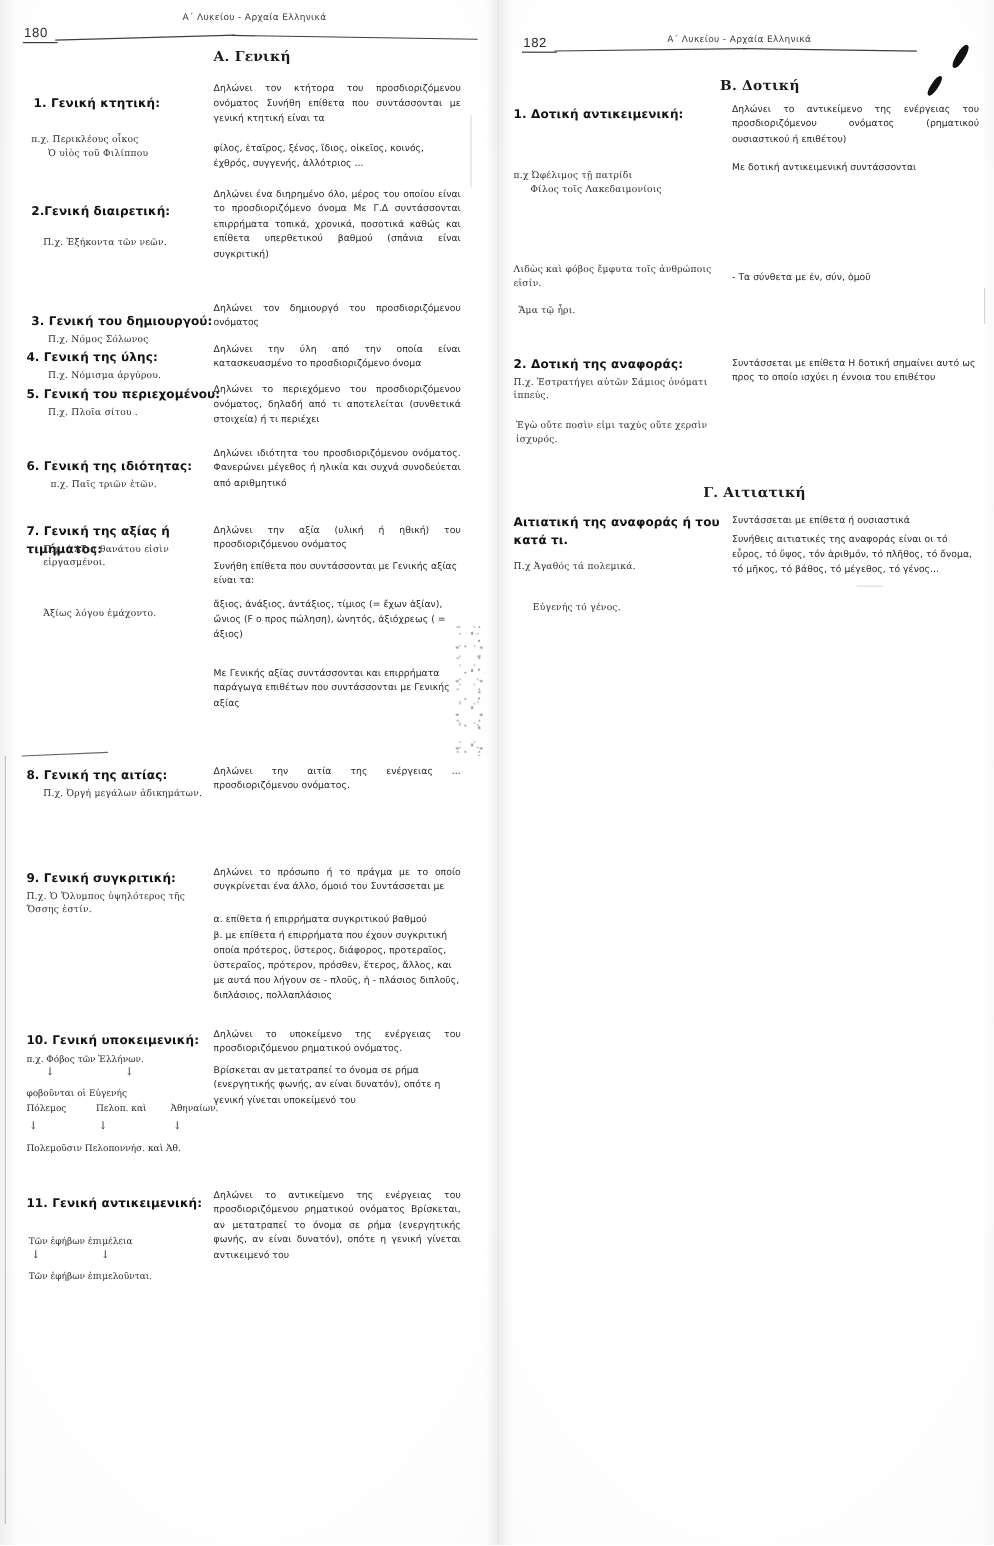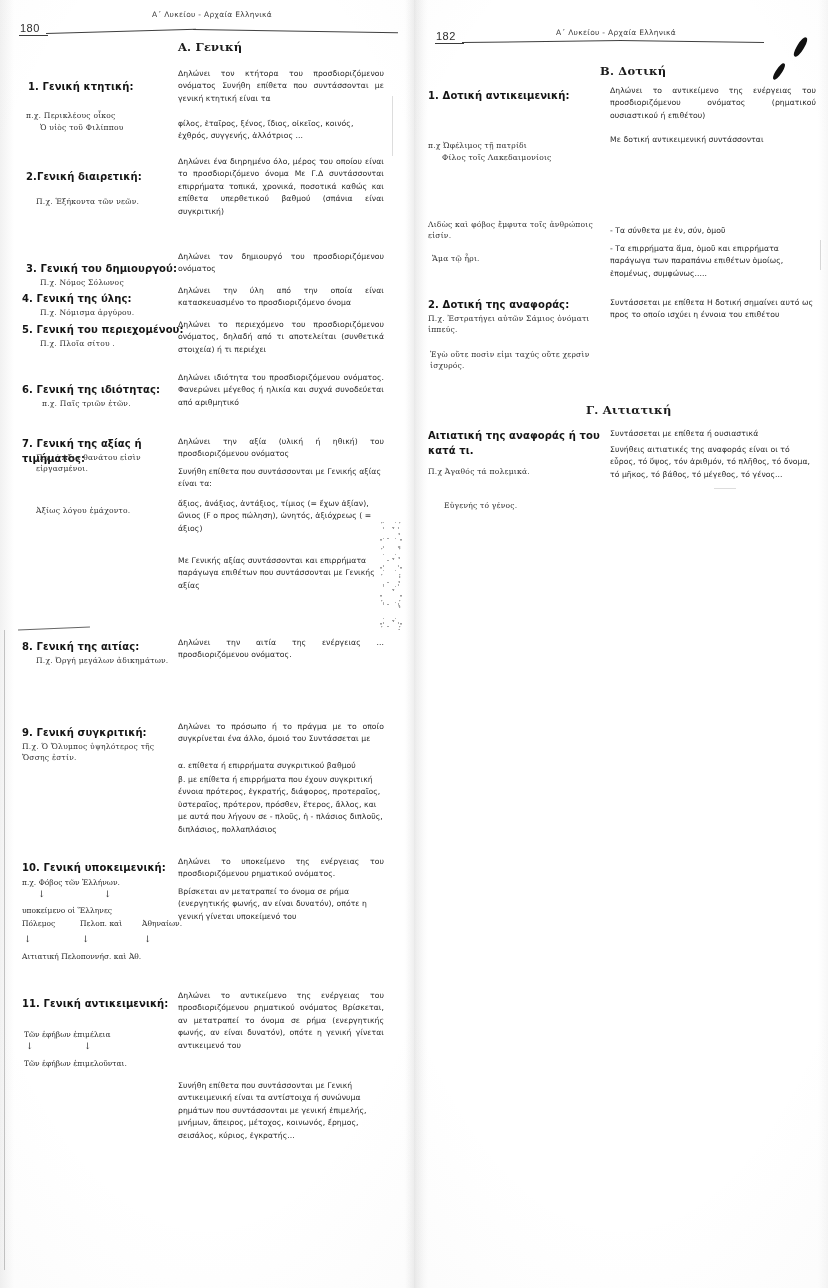--- a/index.html
+++ b/index.html
@@ -224,49 +224,48 @@
     <div class="divider" style="left:18px;top:628px;width:72px;transform:rotate(-2.4deg);"></div>
 
     <div class="term" style="left:22px;top:640px;">8. Γενική της αιτίας:</div>
     <div class="exa" style="left:36px;top:655px;width:170px;">Π.χ. Ὀργή μεγάλων ἀδικημάτων.</div>
     <div class="def" style="left:178px;top:637px;">Δηλώνει την αιτία της ενέργειας ... προσδιοριζόμενου ονόματος.</div>
 
     <div class="term" style="left:22px;top:726px;">9. Γενική συγκριτική:</div>
     <div class="exa" style="left:22px;top:741px;width:160px;">Π.χ. Ὁ Ὄλυμπος ὑψηλότερος τῆς Ὄσσης ἐστίν.</div>
     <div class="def" style="left:178px;top:721px;">Δηλώνει το πρόσωπο ή το πράγμα με το οποίο συγκρίνεται ένα άλλο, όμοιό του Συντάσσεται με</div>
     <div class="def nojust" style="left:178px;top:760px;">α. επίθετα ή επιρρήματα συγκριτικού βαθμού</div>
-    <div class="def nojust" style="left:178px;top:774px;">β. με επίθετα ή επιρρήματα που έχουν συγκριτική έννοια πρότερος, ἐγκρατής, διάφορος, προτεραῖος, ὑστεραῖος, πρότερον, πρόσθεν, ἕτερος, ἄλλος, και με αυτά που λήγουν σε - πλοῦς, ἡ - πλάσιος διπλοῦς, διπλάσιος, πολλαπλάσιος</div>
+    <div class="def nojust" style="left:178px;top:774px;">β. με επίθετα ή επιρρήματα που έχουν συγκριτική οποία πρότερος, ὕστερος, διάφορος, προτεραῖος, ὑστεραῖος, πρότερον, πρόσθεν, ἕτερος, ἄλλος, και με αυτά που λήγουν σε - πλοῦς, ἡ - πλάσιος διπλοῦς, διπλάσιος, πολλαπλάσιος</div>
 
     <div class="term" style="left:22px;top:861px;">10. Γενική υποκειμενική:</div>
     <div class="def" style="left:178px;top:856px;">Δηλώνει το υποκείμενο της ενέργειας του προσδιοριζόμενου ρηματικού ονόματος.</div>
     <div class="def nojust" style="left:178px;top:886px;">Βρίσκεται αν μετατραπεί το όνομα σε ρήμα (ενεργητικής φωνής, αν είναι δυνατόν), οπότε η γενική γίνεται υποκείμενό του</div>
 
     <div class="arrow-row" style="left:22px;top:878px;">
       <div class="apos" style="position:relative;">π.χ. Φόβος τῶν Ἑλλήνων.</div>
       <div class="arow" style="margin-top:3px;">
         <span class="apos arr" style="left:16px;">↓</span>
         <span class="apos arr" style="left:82px;">↓</span>
       </div>
-      <div style="margin-top:4px;">υποκείμενο οἱ Ἕλληνες</div>
+      <div style="margin-top:4px;">φοβοῦνται οἱ Εὐγενής</div>
       <div class="arow" style="margin-top:4px;height:13px;">
         <span class="apos" style="left:0px;">Πόλεμος</span>
         <span class="apos" style="left:58px;">Πελοπ. καὶ</span>
         <span class="apos" style="left:120px;">Ἀθηναίων.</span>
       </div>
       <div class="arow" style="margin-top:3px;">
         <span class="apos arr" style="left:2px;">↓</span>
         <span class="apos arr" style="left:60px;">↓</span>
         <span class="apos arr" style="left:122px;">↓</span>
       </div>
-      <div style="margin-top:5px;">Αιτιατική Πελοποννήσ. καὶ Ἀθ.</div>
+      <div style="margin-top:5px;">Πολεμοῦσιν Πελοποννήσ. καὶ Ἀθ.</div>
     </div>
 
     <div class="term" style="left:22px;top:997px;">11. Γενική αντικειμενική:</div>
     <div class="def" style="left:178px;top:990px;">Δηλώνει το αντικείμενο της ενέργειας του προσδιοριζόμενου ρηματικού ονόματος Βρίσκεται, αν μετατραπεί το όνομα σε ρήμα (ενεργητικής φωνής, αν είναι δυνατόν), οπότε η γενική γίνεται αντικειμενό του</div>
-    <div class="def nojust" style="left:178px;top:1080px;">Συνήθη επίθετα που συντάσσονται με Γενική αντικειμενική είναι τα αντίστοιχα ή συνώνυμα ρημάτων που συντάσσονται με γενική ἐπιμελής, μνήμων, ἄπειρος, μέτοχος, κοινωνός, ἔρημος, σεισάλος, κύριος, ἐγκρατής...</div>
 
     <div class="arrow-row" style="left:24px;top:1030px;">
       <div>Τῶν ἐφήβων ἐπιμέλεια</div>
       <div class="arow" style="margin-top:3px;">
         <span class="apos arr" style="left:2px;">↓</span>
         <span class="apos arr" style="left:60px;">↓</span>
       </div>
       <div style="margin-top:5px;">Τῶν ἐφήβων ἐπιμελοῦνται.</div>
     </div>
 
@@ -292,21 +291,20 @@
 
     <div class="term" style="left:14px;top:89px;">1. Δοτική αντικειμενική:</div>
     <div class="exa" style="left:14px;top:140px;">π.χ  Ὠφέλιμος τῇ πατρίδι</div>
     <div class="exa" style="left:28px;top:152px;">Φίλος τοῖς Λακεδαιμονίοις</div>
     <div class="exa" style="left:14px;top:219px;width:180px;">Λιδὼς καὶ φόβος ἔμφυτα τοῖς ἀνθρώποις εἰσίν.</div>
     <div class="exa" style="left:18px;top:253px;">Ἅμα τῷ ἦρι.</div>
 
     <div class="def" style="left:196px;top:85px;">Δηλώνει το αντικείμενο της ενέργειας του προσδιοριζόμενου ονόματος (ρηματικού ουσιαστικού ή επιθέτου)</div>
     <div class="def nojust" style="left:196px;top:134px;">Με δοτική αντικειμενική συντάσσονται</div>
     <div class="def nojust" style="left:196px;top:225px;">- Τα σύνθετα με ἐν, σύν, ὁμοῦ</div>
-    <div class="def nojust" style="left:196px;top:243px;">- Τα επιρρήματα ἅμα, ὁμοῦ και επιρρήματα παράγωγα των παραπάνω επιθέτων ὁμοίως, ἑπομένως, συμφώνως.....</div>
 
     <div class="term" style="left:14px;top:298px;">2. Δοτική της αναφοράς:</div>
     <div class="exa" style="left:14px;top:313px;width:182px;">Π.χ.  Ἐστρατήγει αὐτῶν Σάμιος ὀνόματι ἱππεύς.</div>
     <div class="exa" style="left:16px;top:349px;width:186px;">Ἐγὼ οὔτε ποσὶν εἰμι ταχύς οὔτε χερσὶν ἰσχυρός.</div>
     <div class="def nojust" style="left:196px;top:297px;">Συντάσσεται με επίθετα  Η δοτική σημαίνει αυτό ως προς το οποίο ισχύει η έννοια του επιθέτου</div>
 
     <div class="sect-title" style="left:172px;top:403px;">Γ. Αιτιατική</div>
 
     <div class="term" style="left:14px;top:429px;width:190px;">Αιτιατική της αναφοράς ή του κατά τι.</div>
     <div class="exa" style="left:14px;top:466px;">Π.χ  Ἀγαθός τά πολεμικά.</div>

